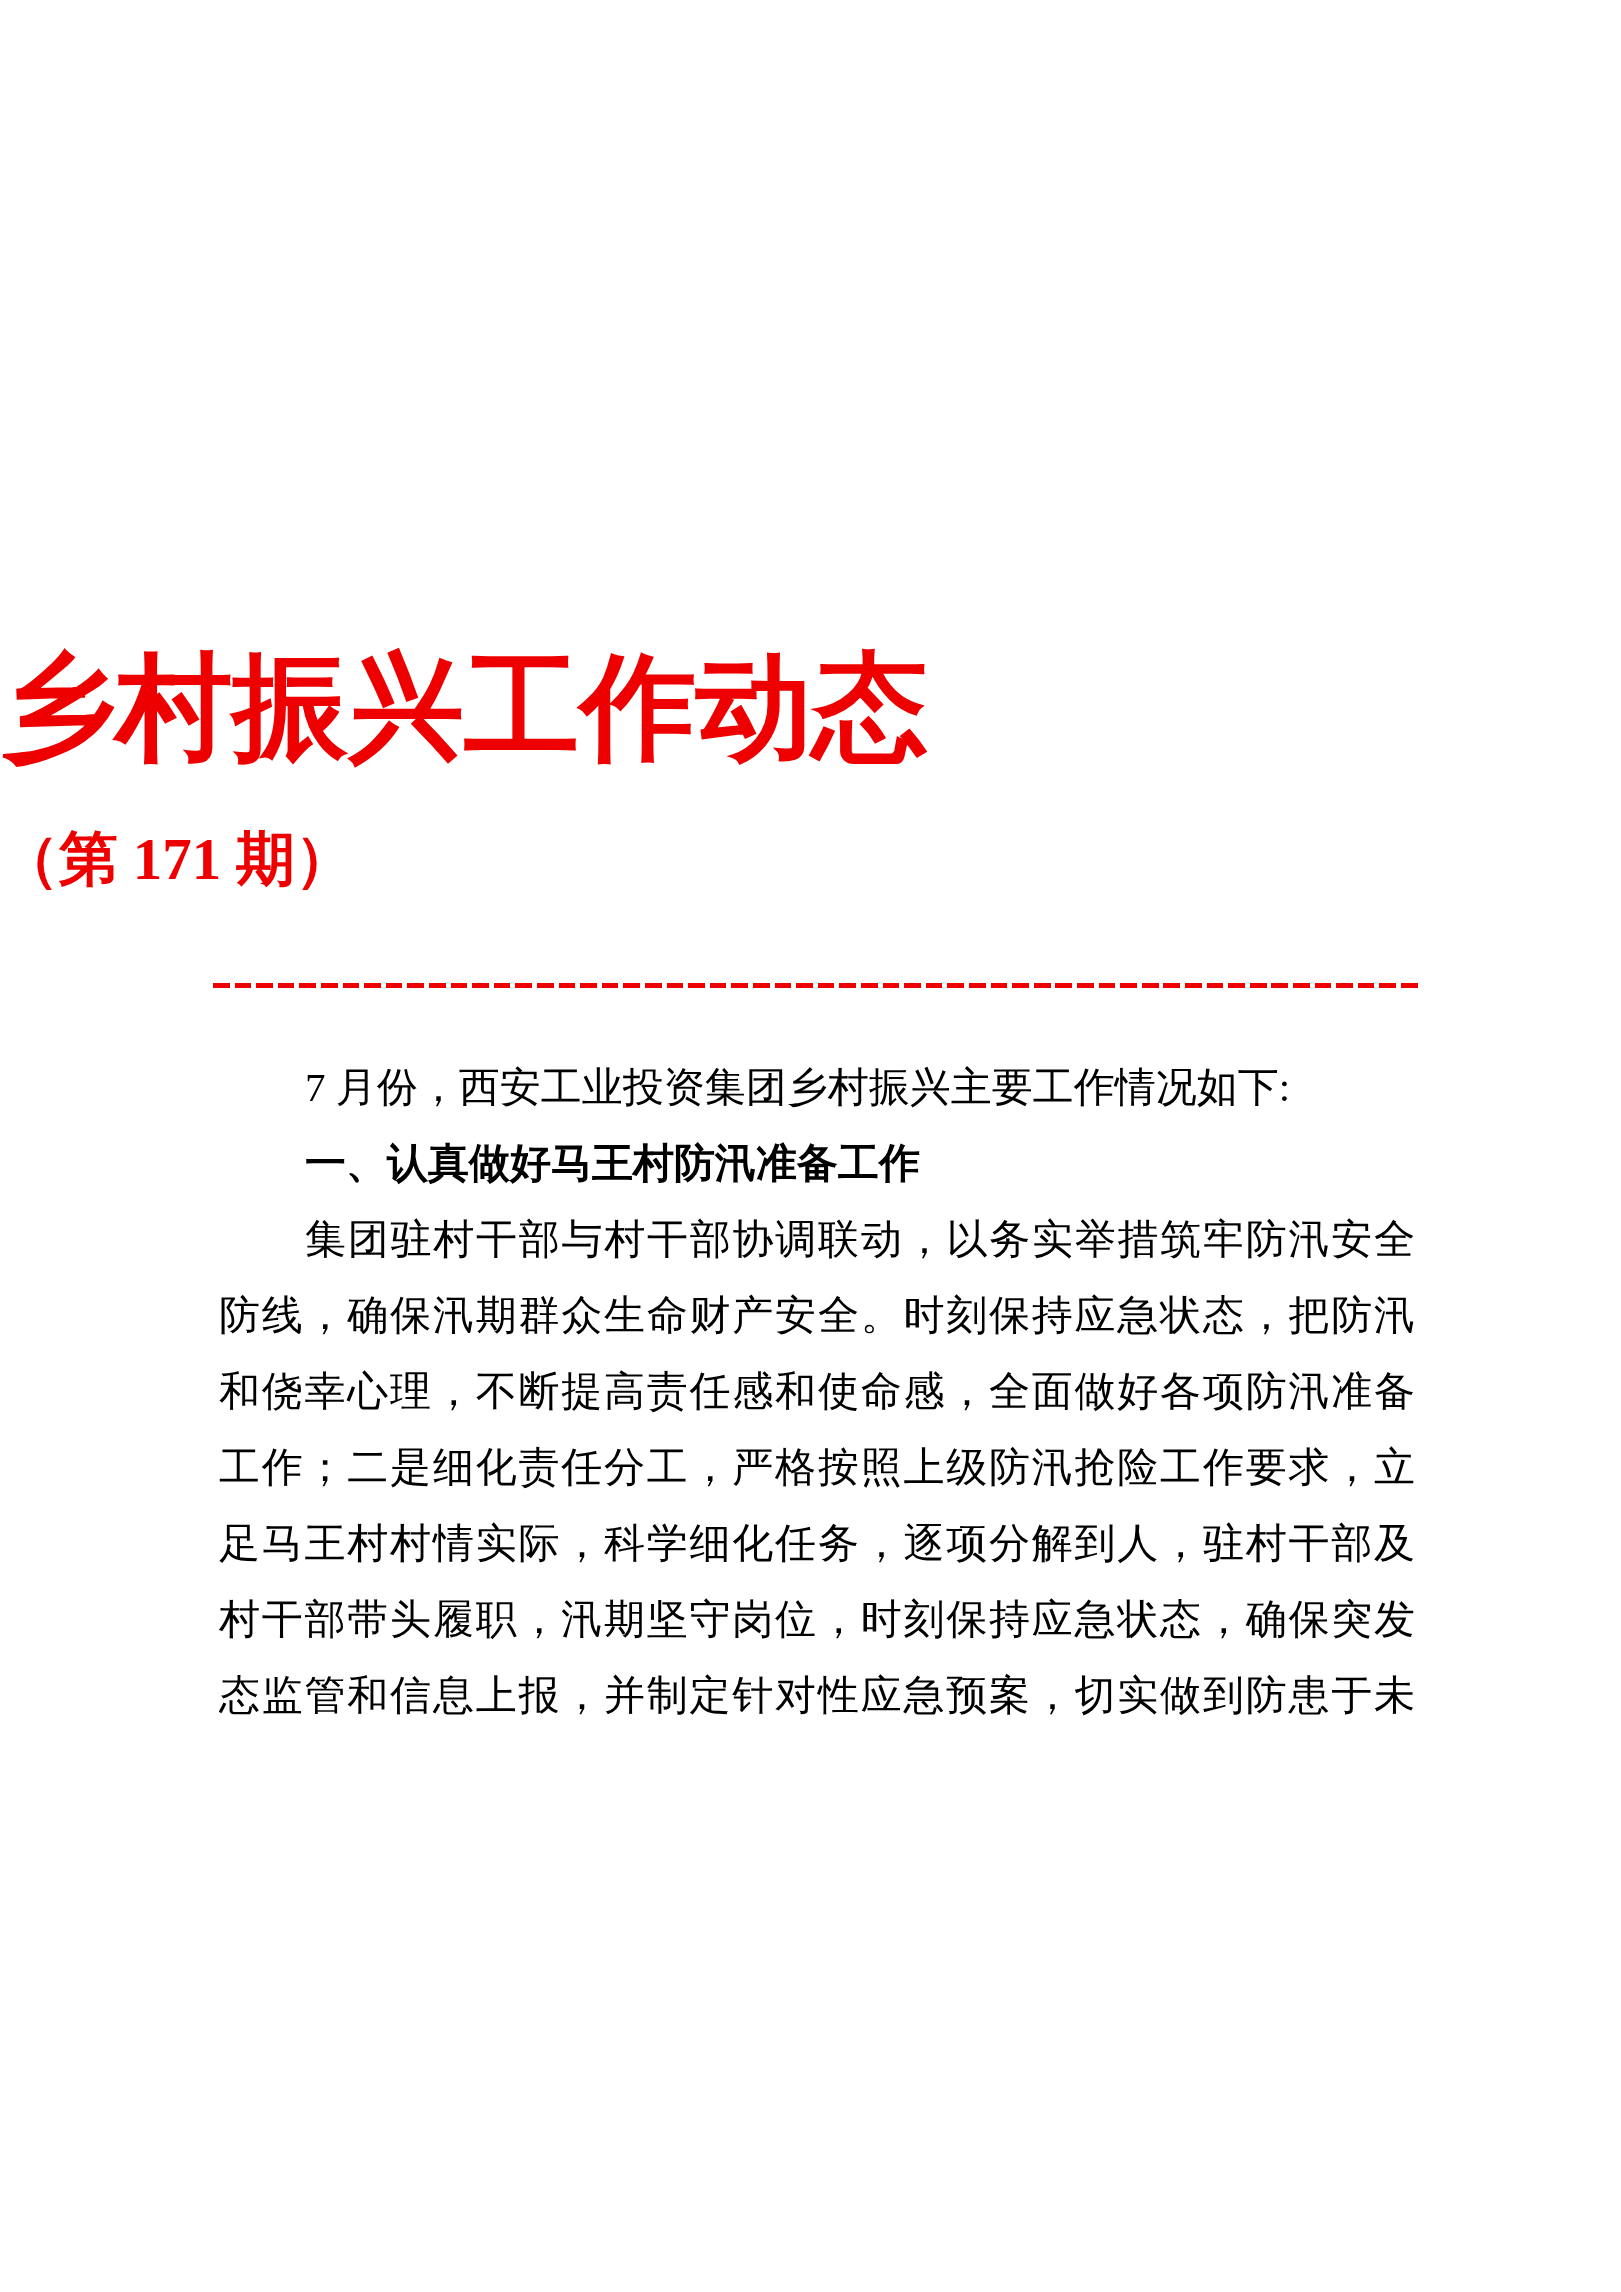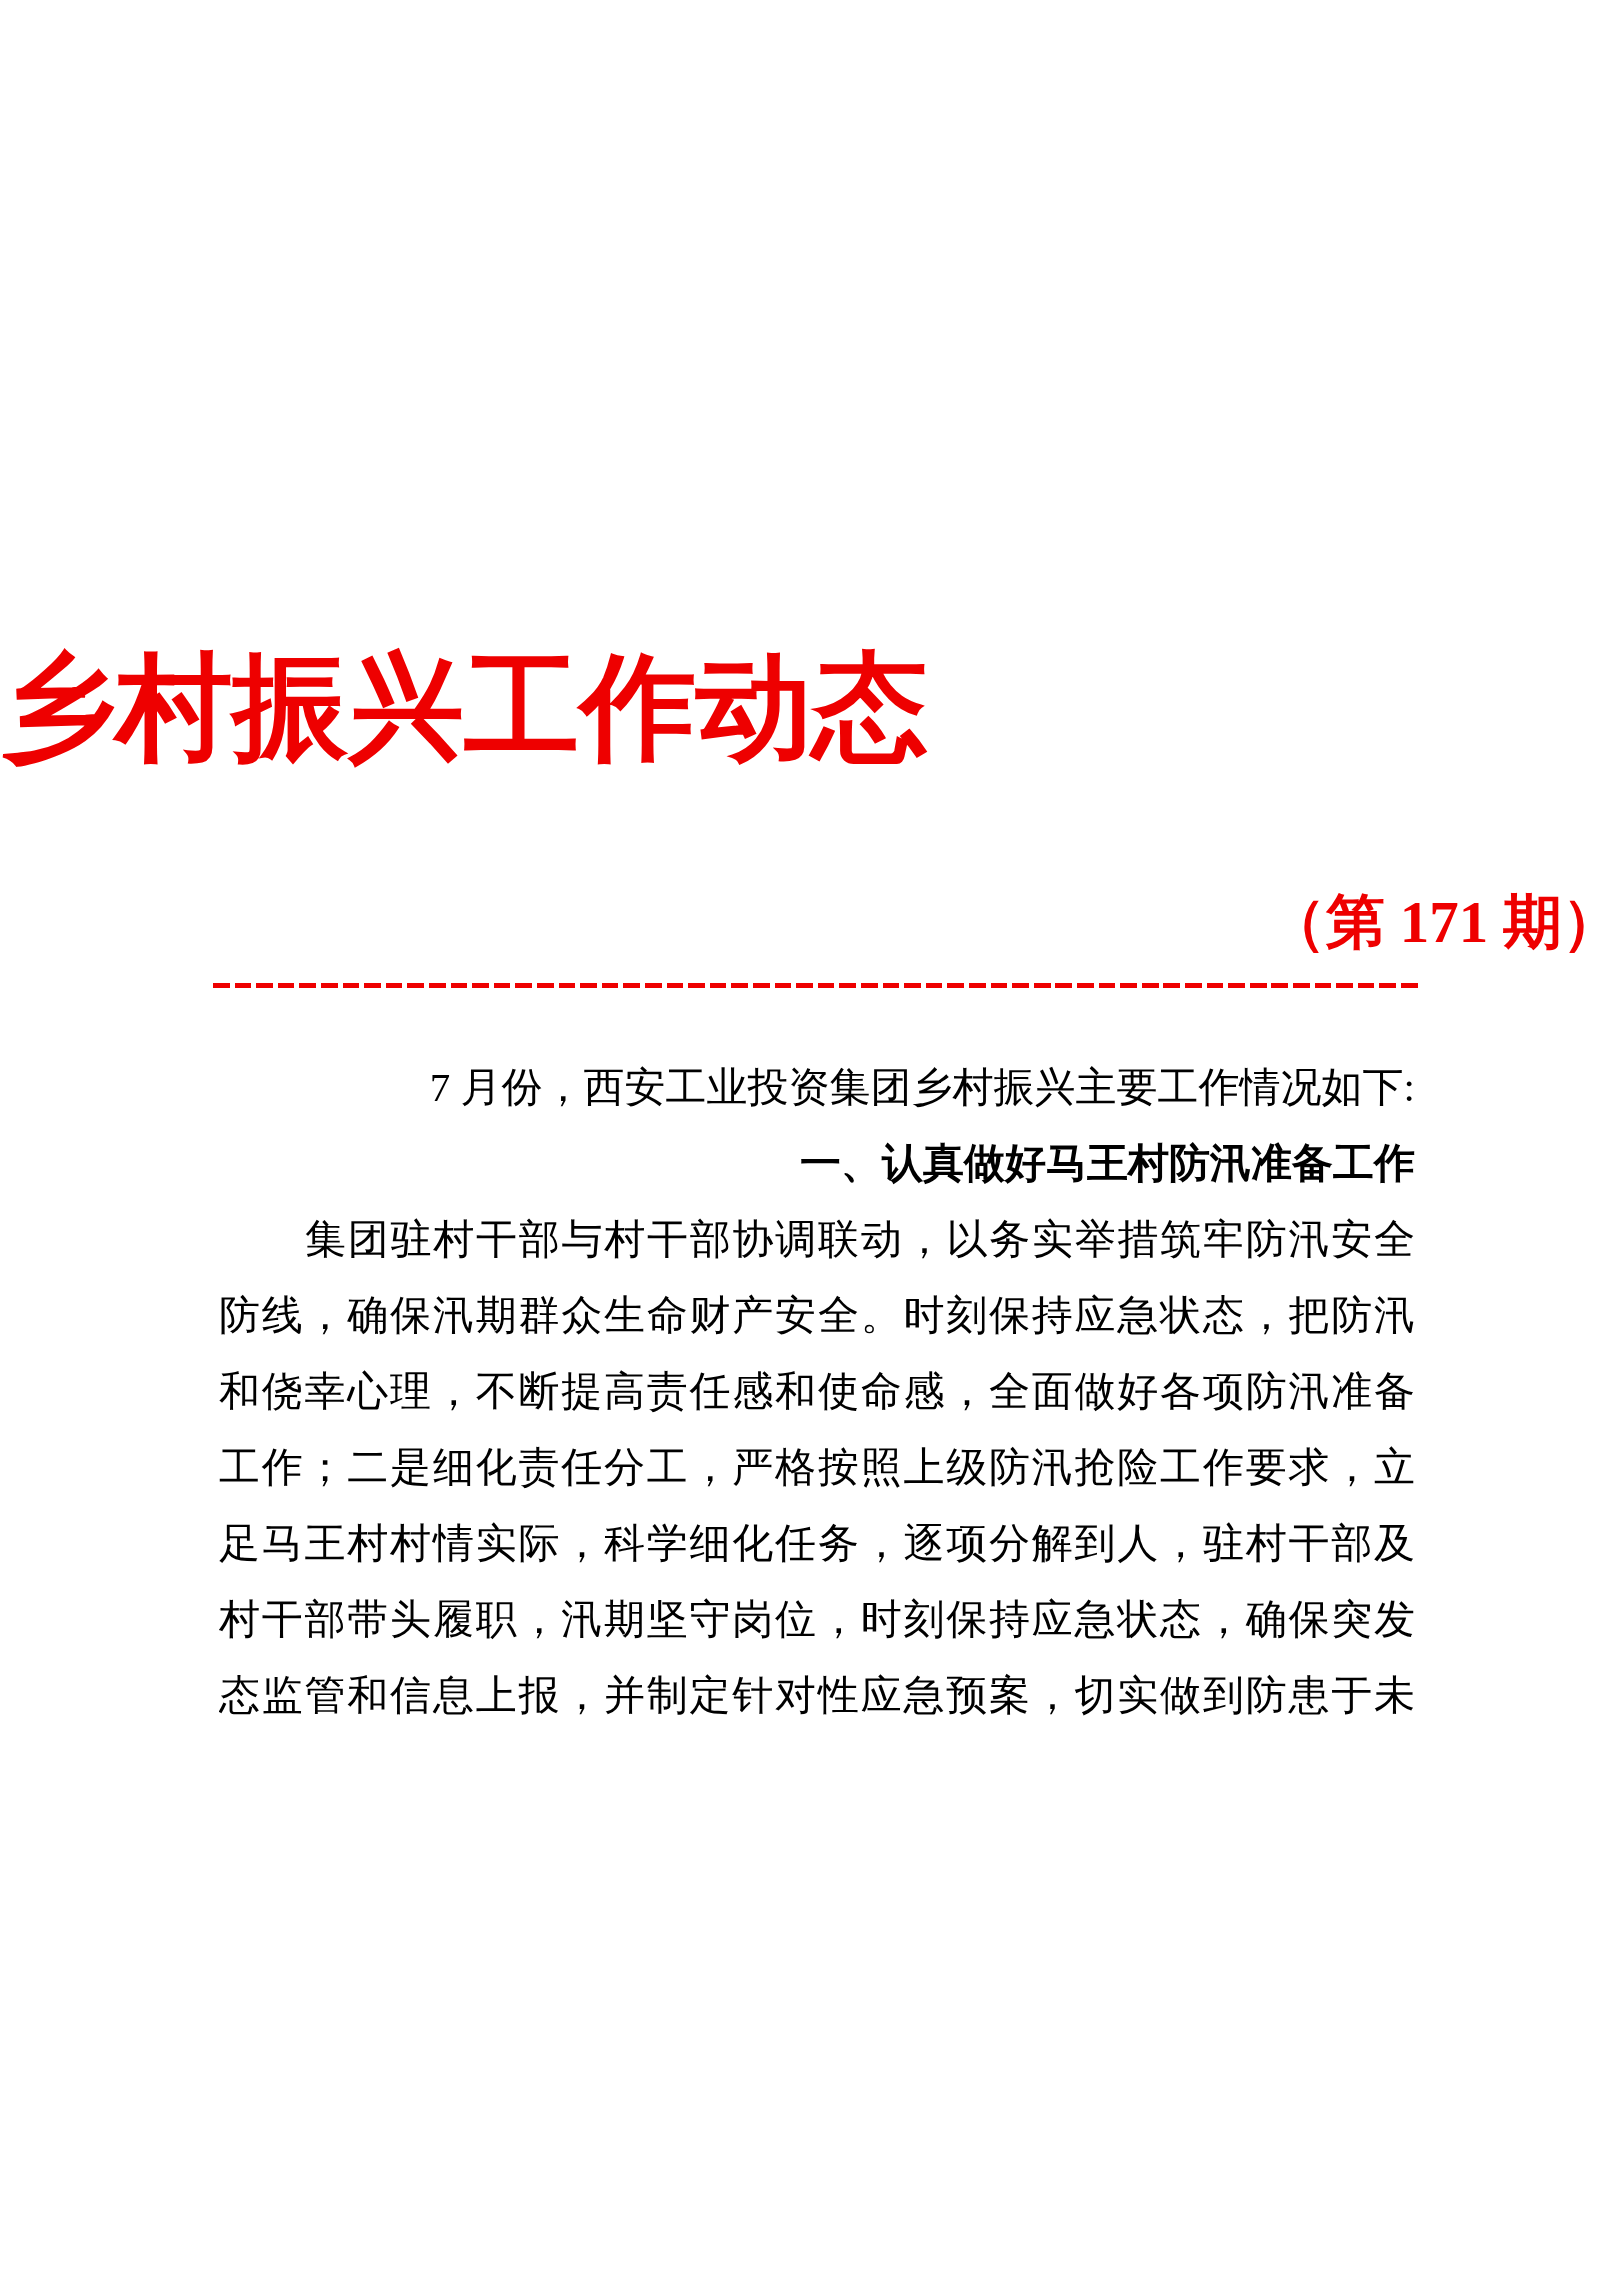--- a/index.html
+++ b/index.html
@@ -26,24 +26,24 @@
     font-family: "Liberation Serif", "DejaVu Serif", serif;
     font-weight: 700;
     font-size: 116px;
     line-height: 1.2;
     color: #ee0000;
     letter-spacing: 0px;
   }
   
   .issue {
     position: absolute;
-    top: 887px;
+    top: 824px;
     left: 0;
     width: 100%;
-    text-align: right;
+    text-align: left;
     font-family: "Liberation Serif", "DejaVu Serif", serif;
     font-weight: 700;
     font-size: 59px;
     line-height: 1.2;
     color: #ee0000;
   }
   
   .rule {
     position: absolute;
     top: 983px;
@@ -66,21 +66,20 @@
   }
   .line {
     margin: 0;
     padding: 0;
     font-family: "Liberation Serif", "DejaVu Serif", serif;
     font-size: 41px;
     line-height: 76px;
     height: 76px;
     white-space: nowrap;
     color: #000000;
-    text-align: right;
   }
   .line.just {
     white-space: normal;
     text-align: justify;
     text-align-last: justify;
     overflow: hidden;
   }
   .line.indent {
     padding-left: 86px;
   }

